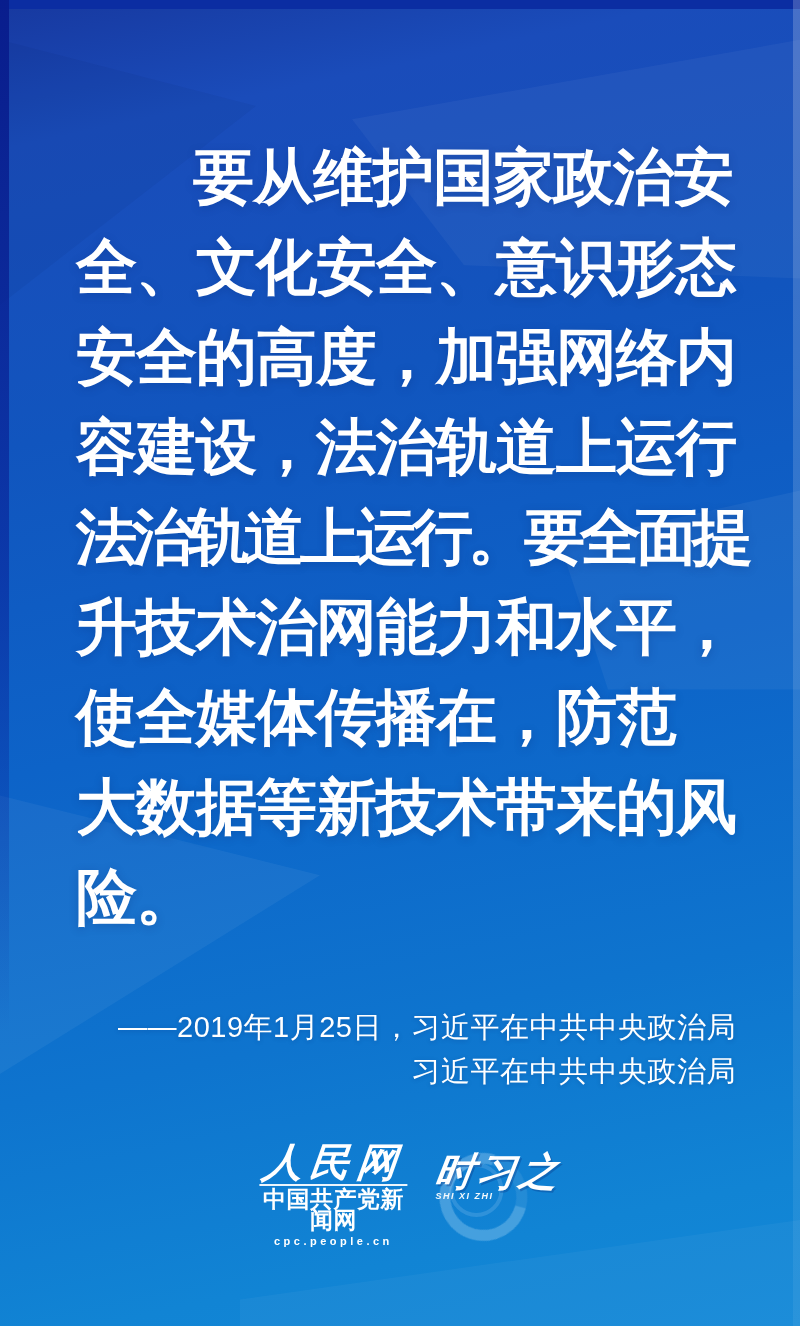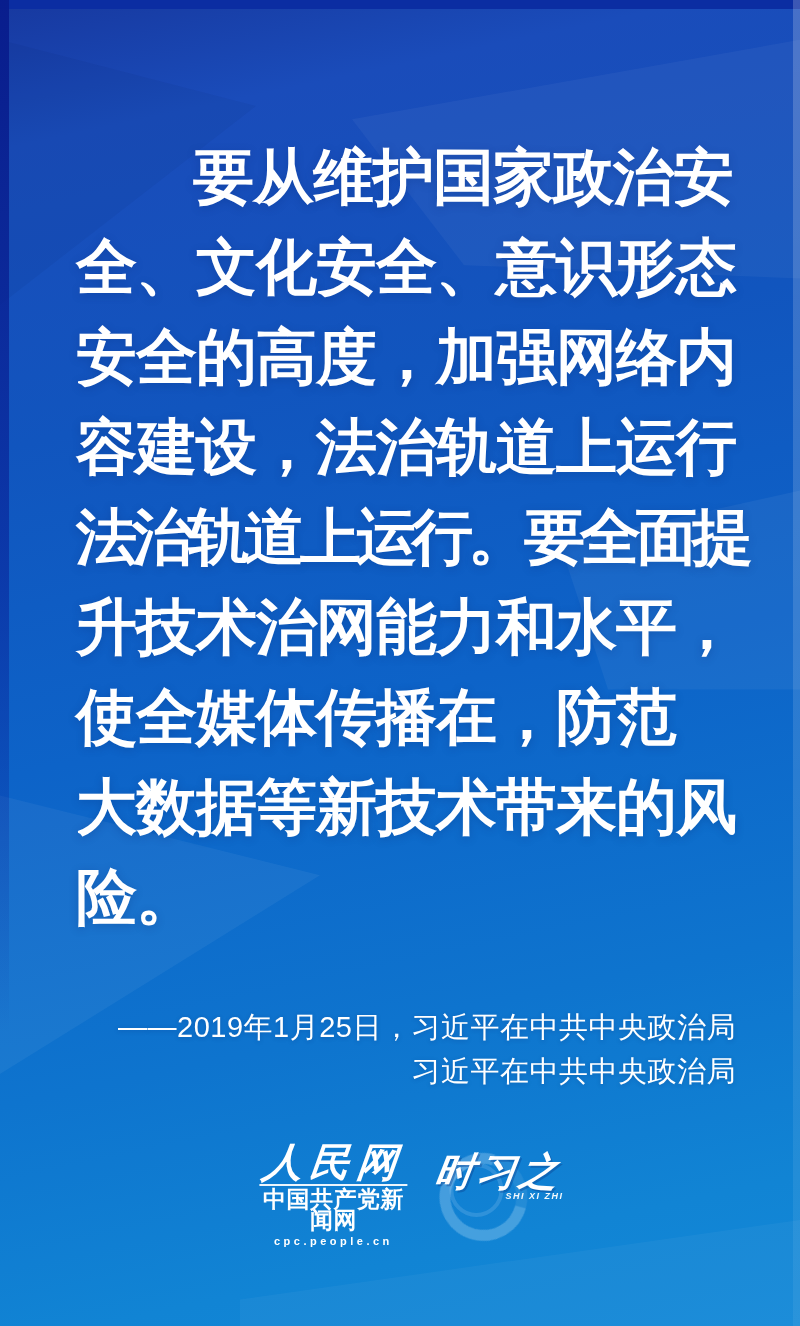--- a/index.html
+++ b/index.html
@@ -83,21 +83,21 @@
   .sxz-title{
     position:relative;margin-top:10px;
     font-size:39px;line-height:42px;font-weight:700;font-style:italic;
     letter-spacing:3px;transform:skewX(-8deg);
     text-shadow:2px 2px 0 rgba(9,55,135,0.35);
     white-space:nowrap;
   }
   .sxz-sub{
     position:relative;
     font-size:9px;line-height:10px;font-weight:700;font-style:italic;
-    letter-spacing:1.5px;text-align:right;padding-right:4px;margin-top:-2px;
+    letter-spacing:1.5px;padding-right:4px;margin-top:-2px;
     color:rgba(255,255,255,0.95);
   }
 </style>
 </head>
 <body>
 
 <div class="poster">
 
   <div class="facet facet-1"></div>
   <div class="facet facet-2"></div>

